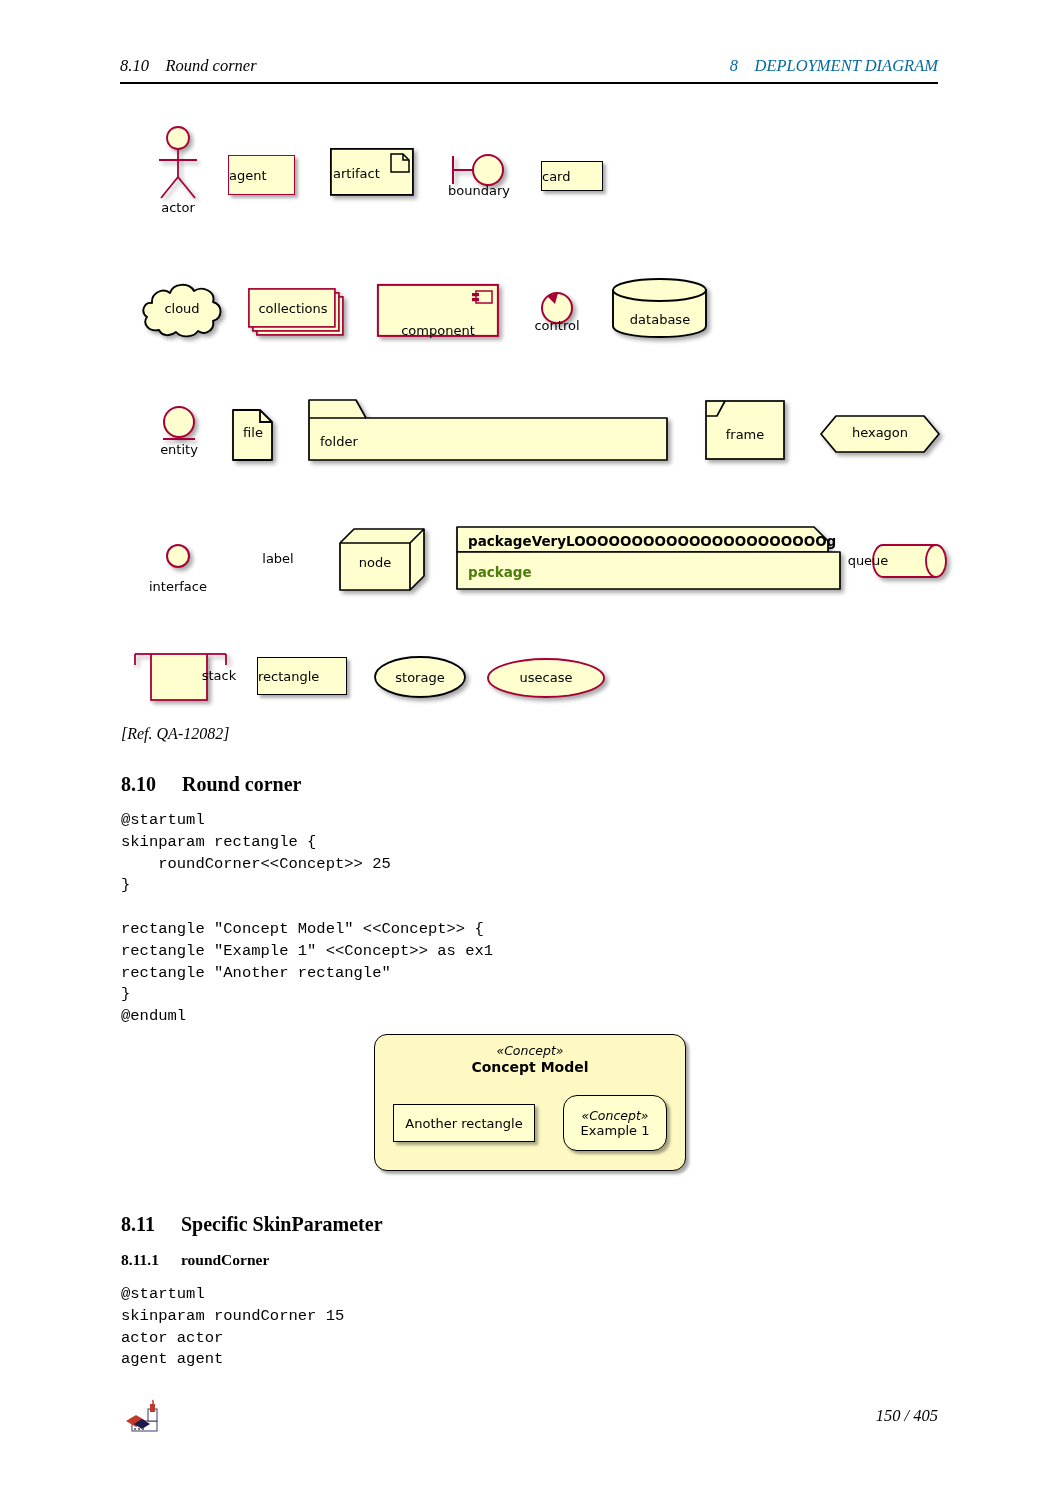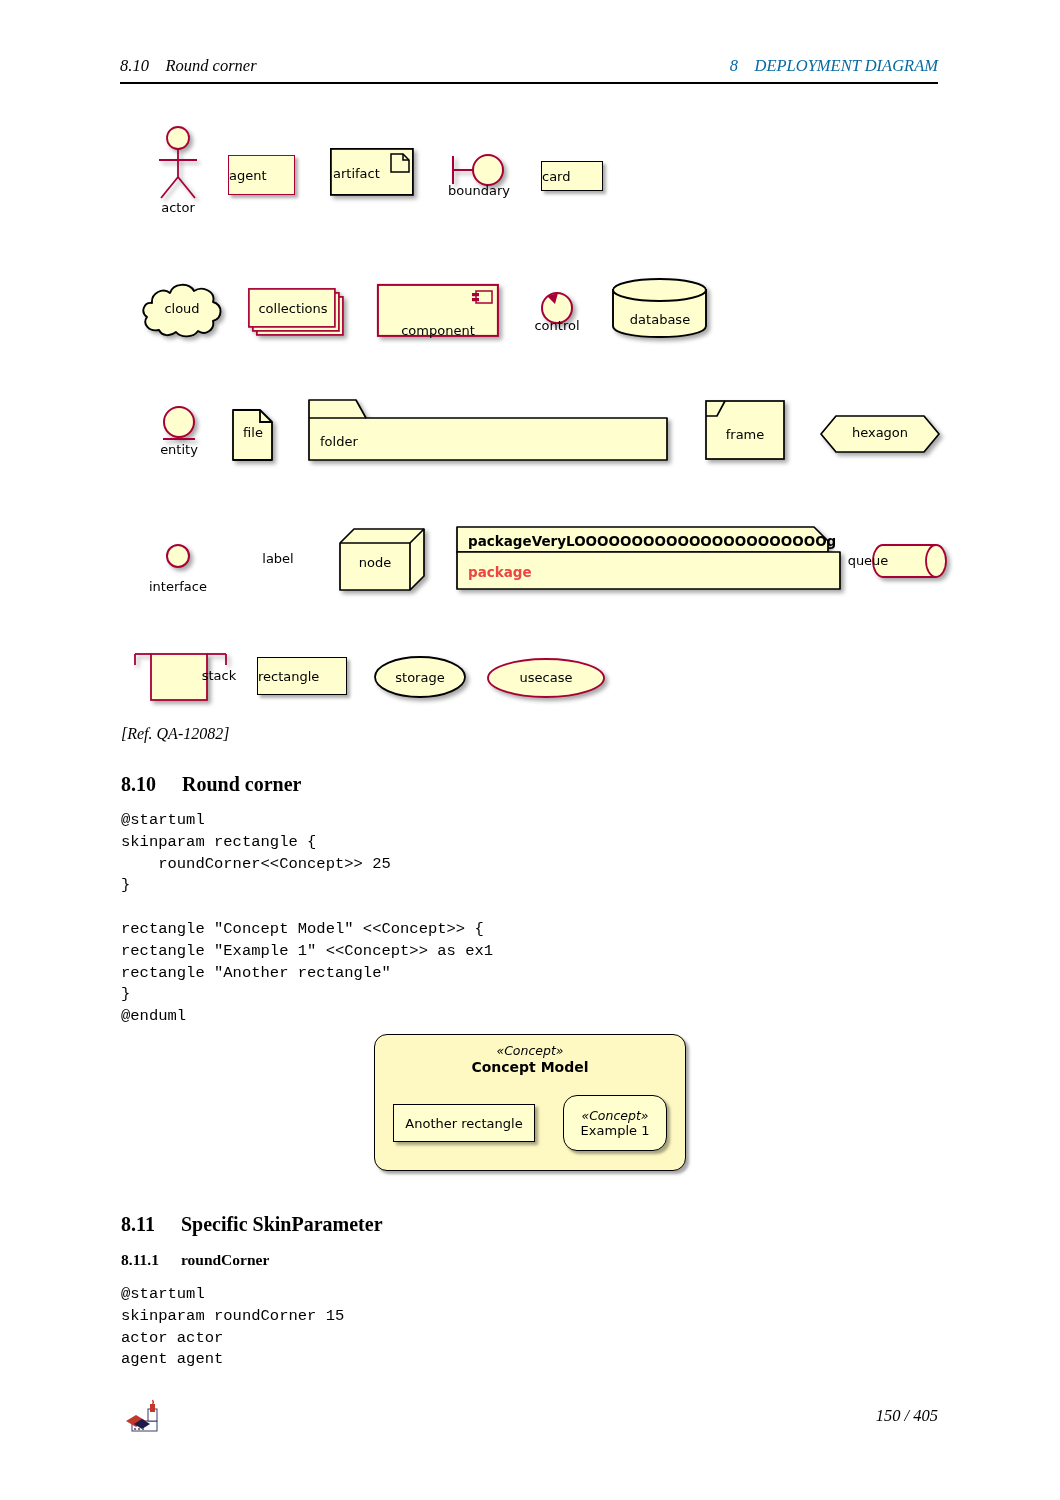--- a/index.html
+++ b/index.html
@@ -212,21 +212,21 @@
   </div>
   <div class="capt" style="left:339px;top:555px;width:72px;">node</div>
 
   <div class="uml" style="left:456px;top:526px;">
     <svg class="shadowflt" width="388" height="64" viewBox="0 0 388 64">
       <path d="M1,1 L358,1 L372,15 L372,26 L1,26 Z" fill="#FEFECE" stroke="#000" stroke-width="1.7" stroke-linejoin="round"></path>
       <path d="M1,26 L384,26 L384,63 L1,63 Z" fill="#FEFECE" stroke="#000" stroke-width="1.7" stroke-linejoin="round"></path>
     </svg>
   </div>
   <div style="position:absolute;left:468px;top:533px;font-family:'DejaVu Sans',sans-serif;font-weight:bold;font-size:13.5px;color:#000;white-space:pre;">packageVeryLOOOOOOOOOOOOOOOOOOOOOOg</div>
-  <div style="position:absolute;left:468px;top:564px;font-family:'DejaVu Sans',sans-serif;font-weight:bold;font-size:13.5px;color:#ef4444;white-space:pre;">package</div>
+  <div style="position:absolute;left:468px;top:564px;font-family:'DejaVu Sans',sans-serif;font-weight:bold;font-size:13.5px;color:#4d7c0f;white-space:pre;">package</div>
 
   <div class="uml" style="left:872px;top:544px;">
     <svg class="shadowflt" width="76" height="34" viewBox="0 0 76 34">
       <path d="M11,1 L64,1 A10,16 0 0 1 64,33 L11,33 A10,16 0 0 1 11,1 Z" fill="#FEFECE" stroke="#A80036" stroke-width="1.8"></path>
       <path d="M64,1 A10,16 0 0 0 64,33" fill="none" stroke="#A80036" stroke-width="1.8"></path>
     </svg>
   </div>
   <div class="capt" style="left:838px;top:553px;width:60px;">queue</div>
 
   <div class="uml" style="left:134px;top:653px;">

